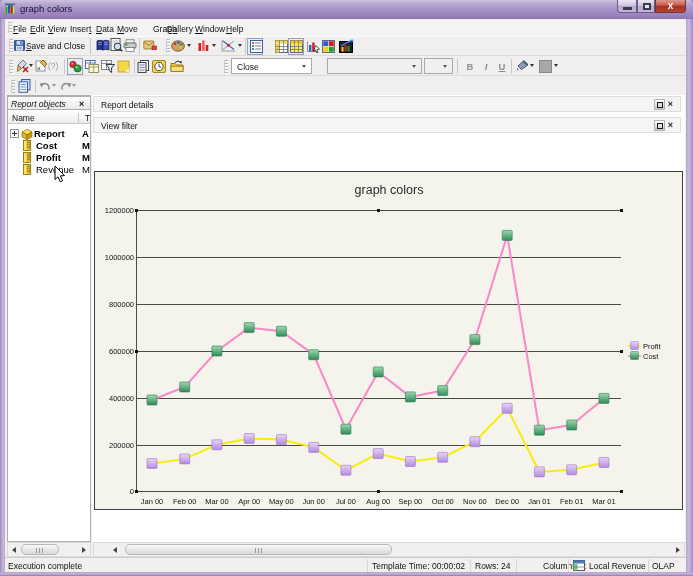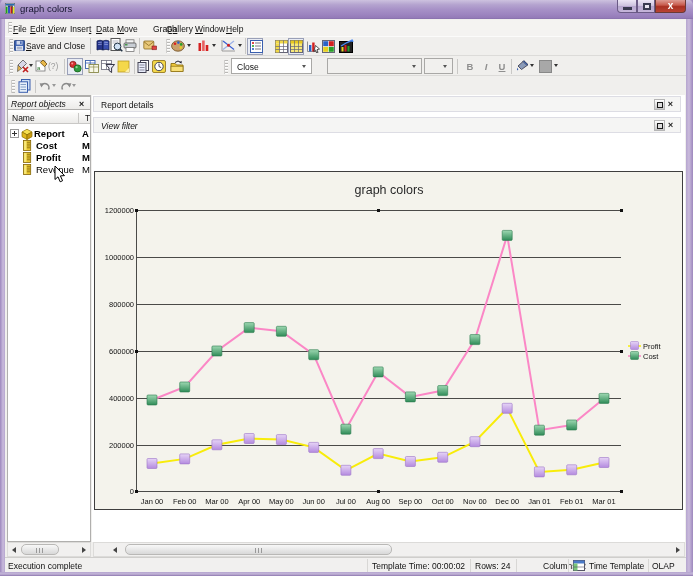--- a/index.html
+++ b/index.html
@@ -382,21 +382,21 @@
     <polygon points="1,0 1,13.5 4,10.8 6.2,15.8 8.6,14.7 6.4,9.9 10.5,9.6" fill="#fff" stroke="#000" stroke-width="1"></polygon>
   </svg>
 </div>
   <div class="rbar" style="top:96px;">
       <span class="abs" style="left:7px;top:3px;">Report details</span>
       <span class="bx">
         <i></i>
       </span>
       <span class="xx">×</span>
     </div>
-  <div class="rbar" style="top:117px;font-style:italic;">
+  <div class="rbar" style="top:117px;">
       <span class="abs" style="left:7px;top:3px;">View filter</span>
       <span class="bx">
         <i></i>
       </span>
       <span class="xx">×</span>
     </div>
   <div id="canvas"></div>
   <div id="chartwrap" class="abs" style="left:94px;top:171px;z-index:3;">
 <svg width="590" height="340" viewBox="0 0 590 340" style="display:block">
 <defs>
@@ -511,18 +511,18 @@
     <span style="left:470px">Rows: 24</span>
     <div class="seg" style="left:511px"></div>
     <span style="left:538px">Columns: 2</span>
     <div class="seg" style="left:563px"></div>
     <svg class="abs" style="left:568px;top:2px;" width="12" height="11" viewBox="0 0 12 11">
       <rect x="0.5" y="0.5" width="11" height="10" fill="#fff" stroke="#556"></rect>
       <rect x="0.5" y="0.5" width="11" height="3" fill="#4a7ac8"></rect>
       <rect x="0.5" y="3.5" width="4" height="7" fill="#7ac87a"></rect>
       <line x1="0.5" y1="7" x2="11.5" y2="7" stroke="#556" stroke-width="0.6"></line>
     </svg>
-    <span style="left:584px">Time Template</span>
+    <span style="left:584px">Local Revenue</span>
     <div class="seg" style="left:643px"></div>
     <span style="left:647px">OLAP</span>
   </div>
   <div id="botborder"></div>
 </div>
 
 </body></html>

